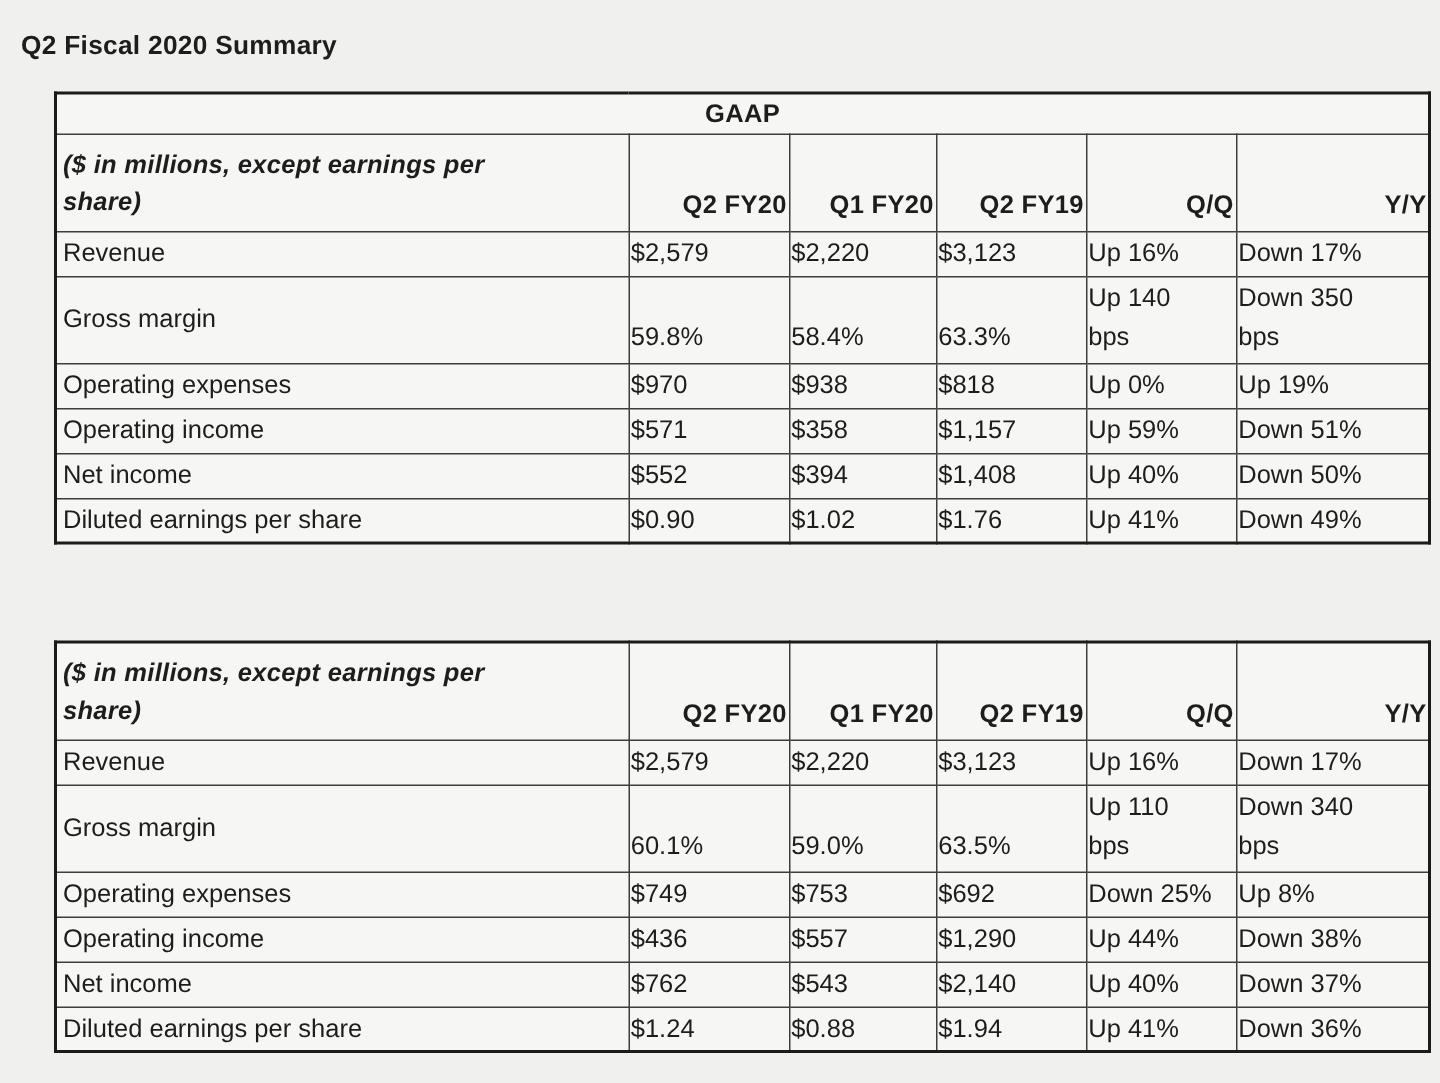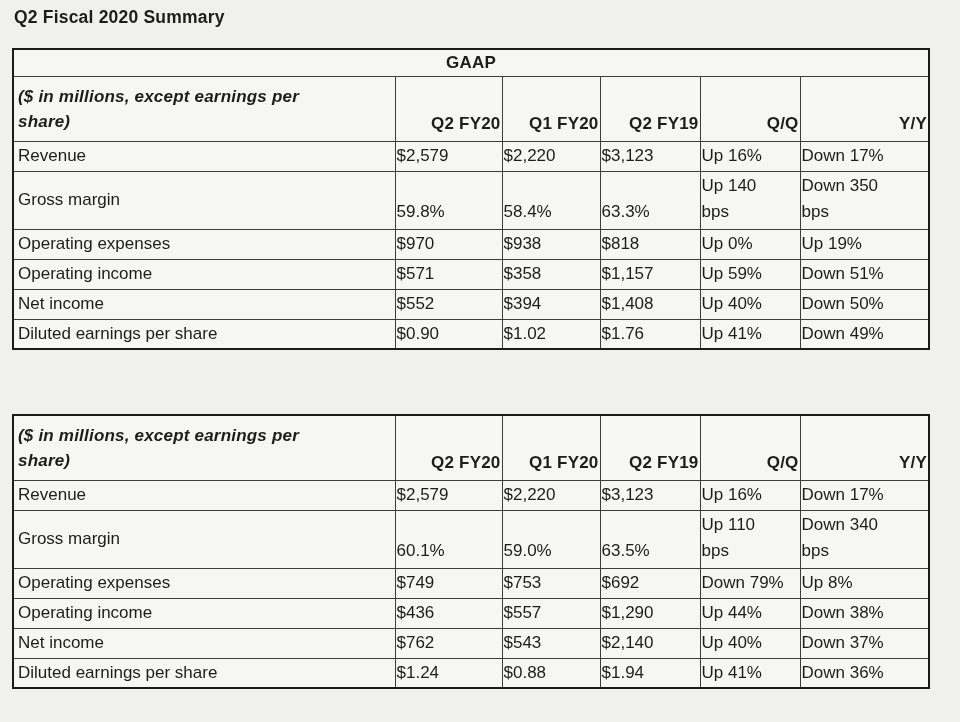--- a/index.html
+++ b/index.html
@@ -6,36 +6,37 @@
     margin: 0;
     padding: 0;
     width: 960px;
     height: 722px;
     overflow: hidden;
     background: #f0f0ee;
     font-family: "Liberation Sans", sans-serif;
     color: #1d1d1d;
   }
   .page {
-    padding: 7px 0 0 12px;
+    padding: 20px 0 0 12px;
   }
   .page-title {
     font-size: 17.5px;
     font-weight: 600;
     line-height: 21px;
     margin: 0 0 0 2px;
     letter-spacing: 0.2px;
   }
   table.fin-table {
     border-collapse: collapse;
     table-layout: fixed;
     width: 916px;
     background: #f6f6f4;
     border: 2px solid #1b1b1b;
     margin-top: 20px;
+    margin-left: 24px;
   }
   table.fin-table.second {
     margin-top: 64px;
   }
   table.fin-table td {
     border: 1.5px solid #3d3d3d;
     font-size: 17px;
     overflow: hidden;
   }
   tr.caption-row { height: 27px; }
@@ -199,21 +200,21 @@
         <td class="cell-value">Up 110
 bps</td>
         <td class="cell-value">Down 340
 bps</td>
       </tr>
       <tr class="data-row">
         <td class="row-label">Operating expenses</td>
         <td class="cell-value">$749</td>
         <td class="cell-value">$753</td>
         <td class="cell-value">$692</td>
-        <td class="cell-value">Down 79%</td>
+        <td class="cell-value">Down 25%</td>
         <td class="cell-value">Up 8%</td>
       </tr>
       <tr class="data-row">
         <td class="row-label">Operating income</td>
         <td class="cell-value">$436</td>
         <td class="cell-value">$557</td>
         <td class="cell-value">$1,290</td>
         <td class="cell-value">Up 44%</td>
         <td class="cell-value">Down 38%</td>
       </tr>

